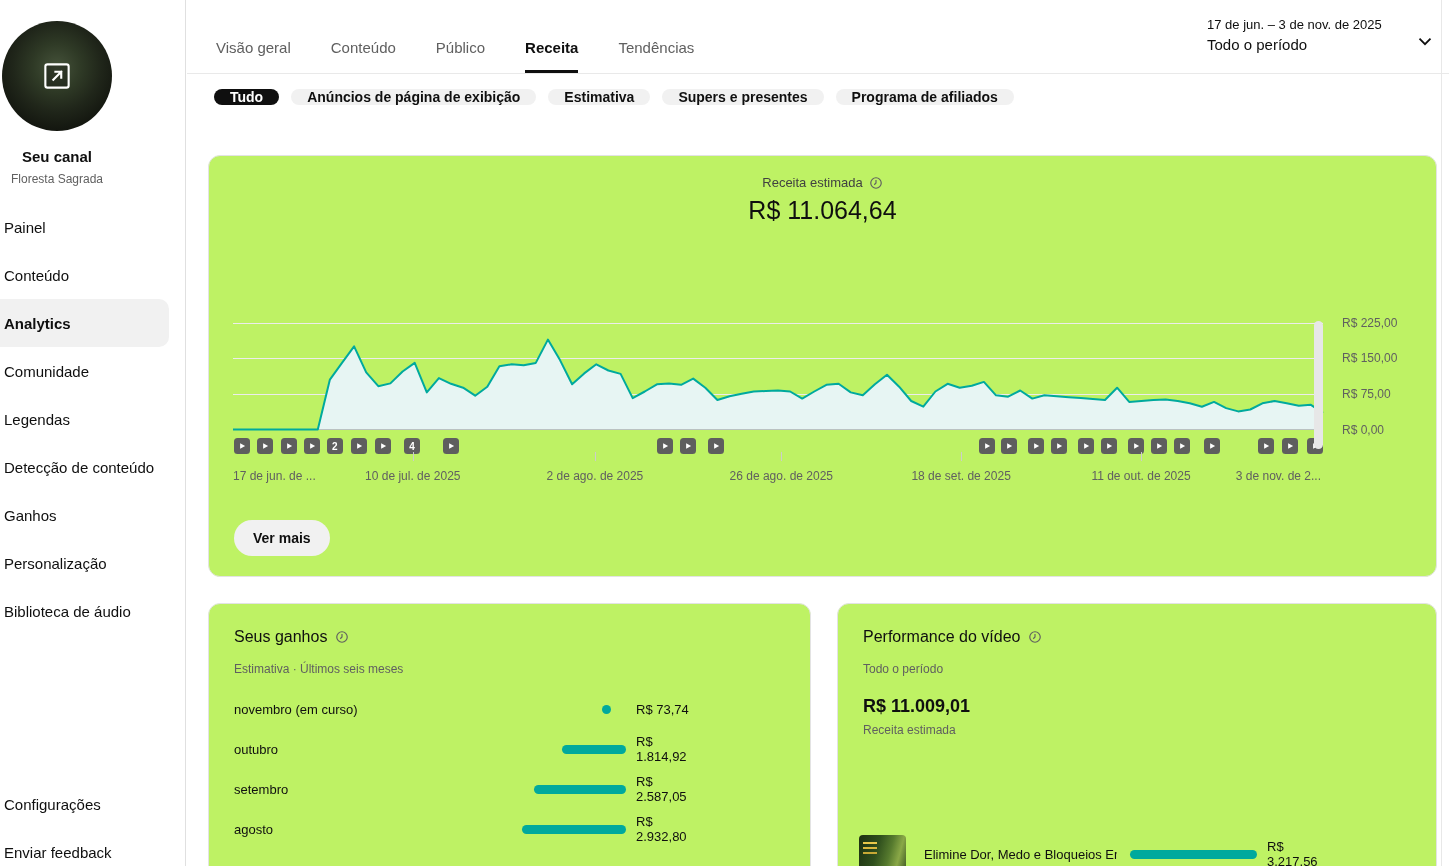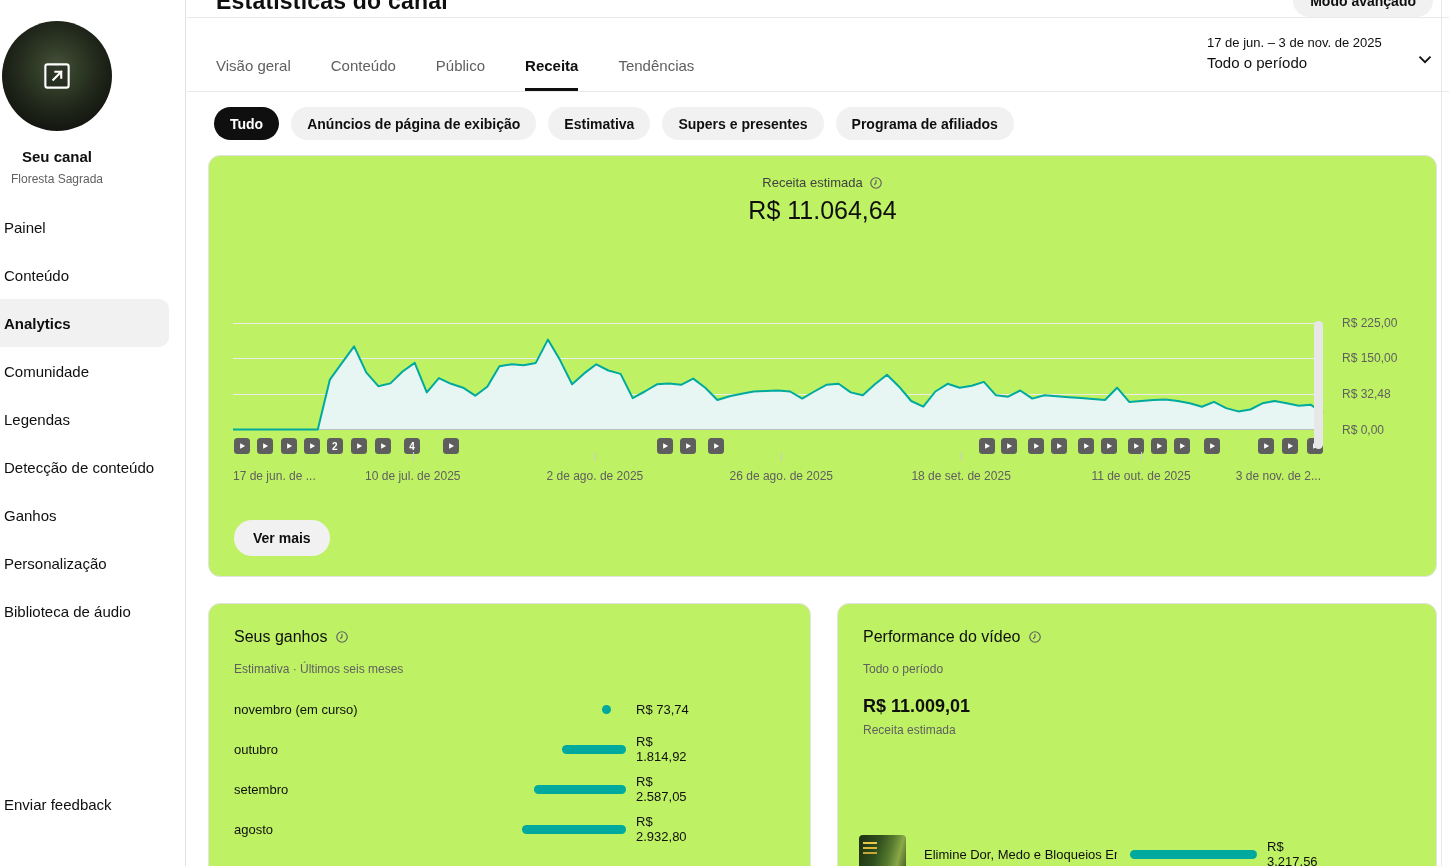--- a/index.html
+++ b/index.html
@@ -28,21 +28,21 @@
     font-size:14px; font-weight:700; display:flex; align-items:center; cursor:pointer; }
   .tabs-row { position:relative; height:74px; border-bottom:1px solid #e9e9e9; display:flex; align-items:flex-end; padding-left:29px; }
   .tab { margin-right:40px; padding-bottom:17px; font-size:15px; color:#606060; position:relative; cursor:pointer; white-space:nowrap; }
   .tab.active { color:#0f0f0f; font-weight:700; }
   .tab.active::after { content:""; position:absolute; left:0; right:0; bottom:0; height:3px; background:#0f0f0f; }
   .date-block { position:absolute; left:1020px; top:17px; cursor:pointer; }
   .date-range { font-size:13px; margin-bottom:4px; }
   .date-label { font-size:15px; }
   .chevron-btn { position:absolute; left:1227px; top:30px; width:22px; height:22px; cursor:pointer; }
   .chips-row { display:flex; gap:12px; margin:15px 0 0 27px; }
-  .chip { height:33px; padding:0 16px; border-radius:17px; background:#f1f1f1; display:flex; align-items:center;
+  .chip { height:16px; padding:0 16px; border-radius:17px; background:#f1f1f1; display:flex; align-items:center;
     font-size:14px; font-weight:700; cursor:pointer; white-space:nowrap; }
   .chip.active { background:#0f0f0f; color:#fff; }
   
   .card { position:absolute; background:#bef264; border:1px solid #e3e3e3; border-radius:12px; }
   .chart-card { left:21px; top:155px; width:1229px; height:422px; }
   .earn-card  { left:21px; top:603px; width:603px; height:320px; }
   .video-card { left:650px; top:603px; width:600px; height:320px; }
   
   .metric-head { position:absolute; top:19px; left:0; right:0; display:flex; justify-content:center; align-items:center; gap:6px;
     font-size:13px; color:#414141; }
@@ -103,30 +103,27 @@
       <div class="side-item">Conteúdo</div>
       <div class="side-item active">Analytics</div>
       <div class="side-item">Comunidade</div>
       <div class="side-item">Legendas</div>
       <div class="side-item">Detecção de conteúdo</div>
       <div class="side-item">Ganhos</div>
       <div class="side-item">Personalização</div>
       <div class="side-item">Biblioteca de áudio</div>
     </div>
   <div class="side-footer" id="side-footer">
+      <div class="side-item">Configurações</div>
       <div class="side-item">Enviar feedback</div>
     </div>
 </div>
 
 <div class="main">
 
-  <div class="page-header">
-    <div class="page-title">Estatísticas do canal</div>
-    <div class="adv-btn">Modo avançado</div>
-  </div>
 
   <div class="tabs-row">
     <div style="display:flex;" id="tabs">
         <div class="tab">Visão geral</div>
         <div class="tab">Conteúdo</div>
         <div class="tab">Público</div>
         <div class="tab active">Receita</div>
         <div class="tab">Tendências</div>
       </div>
     <div class="date-block">
@@ -163,21 +160,21 @@
         <div class="gridline" style="top: 74.8px;"></div>
         <div class="axisline"></div>
         <svg width="1090" height="112">
           <path d="M0.0,110.5L12.1,110.5L24.2,110.5L36.3,110.5L48.4,110.5L60.6,110.5L72.7,110.5L84.8,110.5L96.9,60.6L109.0,43.9L121.1,27.3L133.2,53.4L145.3,67.2L157.4,64.4L169.6,52.5L181.7,43.9L193.8,73.4L205.9,59.1L218.0,64.8L230.1,68.7L242.2,76.7L254.3,67.7L266.4,47.3L278.6,45.3L290.7,46.3L302.8,43.9L314.9,20.6L327.0,41.1L339.1,65.3L351.2,54.4L363.3,45.3L375.4,51.5L387.6,54.9L399.7,79.1L411.8,72.5L423.9,65.3L436.0,64.4L448.1,65.8L460.2,59.6L472.3,68.7L484.4,81.0L496.6,77.2L508.7,74.8L520.8,72.5L532.9,72.0L545.0,71.5L557.1,72.5L569.2,79.6L581.3,72.5L593.4,65.8L605.6,64.8L617.7,73.4L629.8,76.3L641.9,65.3L654.0,55.8L666.1,67.7L678.2,82.0L690.3,87.7L702.4,72.5L714.6,64.8L726.7,68.7L738.8,66.7L750.9,62.9L763.0,76.3L775.1,77.7L787.2,71.5L799.3,79.6L811.4,76.3L823.6,77.2L835.7,78.2L847.8,79.1L859.9,80.1L872.0,81.0L884.1,68.7L896.2,82.9L908.3,82.0L920.4,81.0L932.6,80.5L944.7,82.0L956.8,84.3L968.9,87.7L981.0,82.9L993.1,89.1L1005.2,92.4L1017.3,90.5L1029.4,84.3L1041.6,82.0L1053.7,84.3L1065.8,86.7L1077.9,85.8L1090.0,93.9L1090,110.5L0,110.5Z" fill="#e7f5f3" stroke="none"></path>
           <path d="M0.0,110.5L12.1,110.5L24.2,110.5L36.3,110.5L48.4,110.5L60.6,110.5L72.7,110.5L84.8,110.5L96.9,60.6L109.0,43.9L121.1,27.3L133.2,53.4L145.3,67.2L157.4,64.4L169.6,52.5L181.7,43.9L193.8,73.4L205.9,59.1L218.0,64.8L230.1,68.7L242.2,76.7L254.3,67.7L266.4,47.3L278.6,45.3L290.7,46.3L302.8,43.9L314.9,20.6L327.0,41.1L339.1,65.3L351.2,54.4L363.3,45.3L375.4,51.5L387.6,54.9L399.7,79.1L411.8,72.5L423.9,65.3L436.0,64.4L448.1,65.8L460.2,59.6L472.3,68.7L484.4,81.0L496.6,77.2L508.7,74.8L520.8,72.5L532.9,72.0L545.0,71.5L557.1,72.5L569.2,79.6L581.3,72.5L593.4,65.8L605.6,64.8L617.7,73.4L629.8,76.3L641.9,65.3L654.0,55.8L666.1,67.7L678.2,82.0L690.3,87.7L702.4,72.5L714.6,64.8L726.7,68.7L738.8,66.7L750.9,62.9L763.0,76.3L775.1,77.7L787.2,71.5L799.3,79.6L811.4,76.3L823.6,77.2L835.7,78.2L847.8,79.1L859.9,80.1L872.0,81.0L884.1,68.7L896.2,82.9L908.3,82.0L920.4,81.0L932.6,80.5L944.7,82.0L956.8,84.3L968.9,87.7L981.0,82.9L993.1,89.1L1005.2,92.4L1017.3,90.5L1029.4,84.3L1041.6,82.0L1053.7,84.3L1065.8,86.7L1077.9,85.8L1090.0,93.9" fill="none" stroke="#00a99d" stroke-width="2" stroke-linejoin="round"></path>
         </svg>
       </div>
     <div id="ylabs">
         <div class="ylab" style="top: 159.5px;">R$ 225,00</div>
         <div class="ylab" style="top: 195.2px;">R$ 150,00</div>
-        <div class="ylab" style="top: 230.8px;">R$ 32,48</div>
+        <div class="ylab" style="top: 230.8px;">R$ 75,00</div>
         <div class="ylab" style="top: 266.5px;">R$ 0,00</div>
       </div>
     <div id="markers">
         <div class="marker" style="left: 25.1px;">
           <svg width="10" height="10" viewBox="0 0 16 16">
             <path d="M5 3.5l8 4.5-8 4.5z" fill="#fff"></path>
           </svg>
         </div>
         <div class="marker" style="left: 48px;">
           <svg width="10" height="10" viewBox="0 0 16 16">

